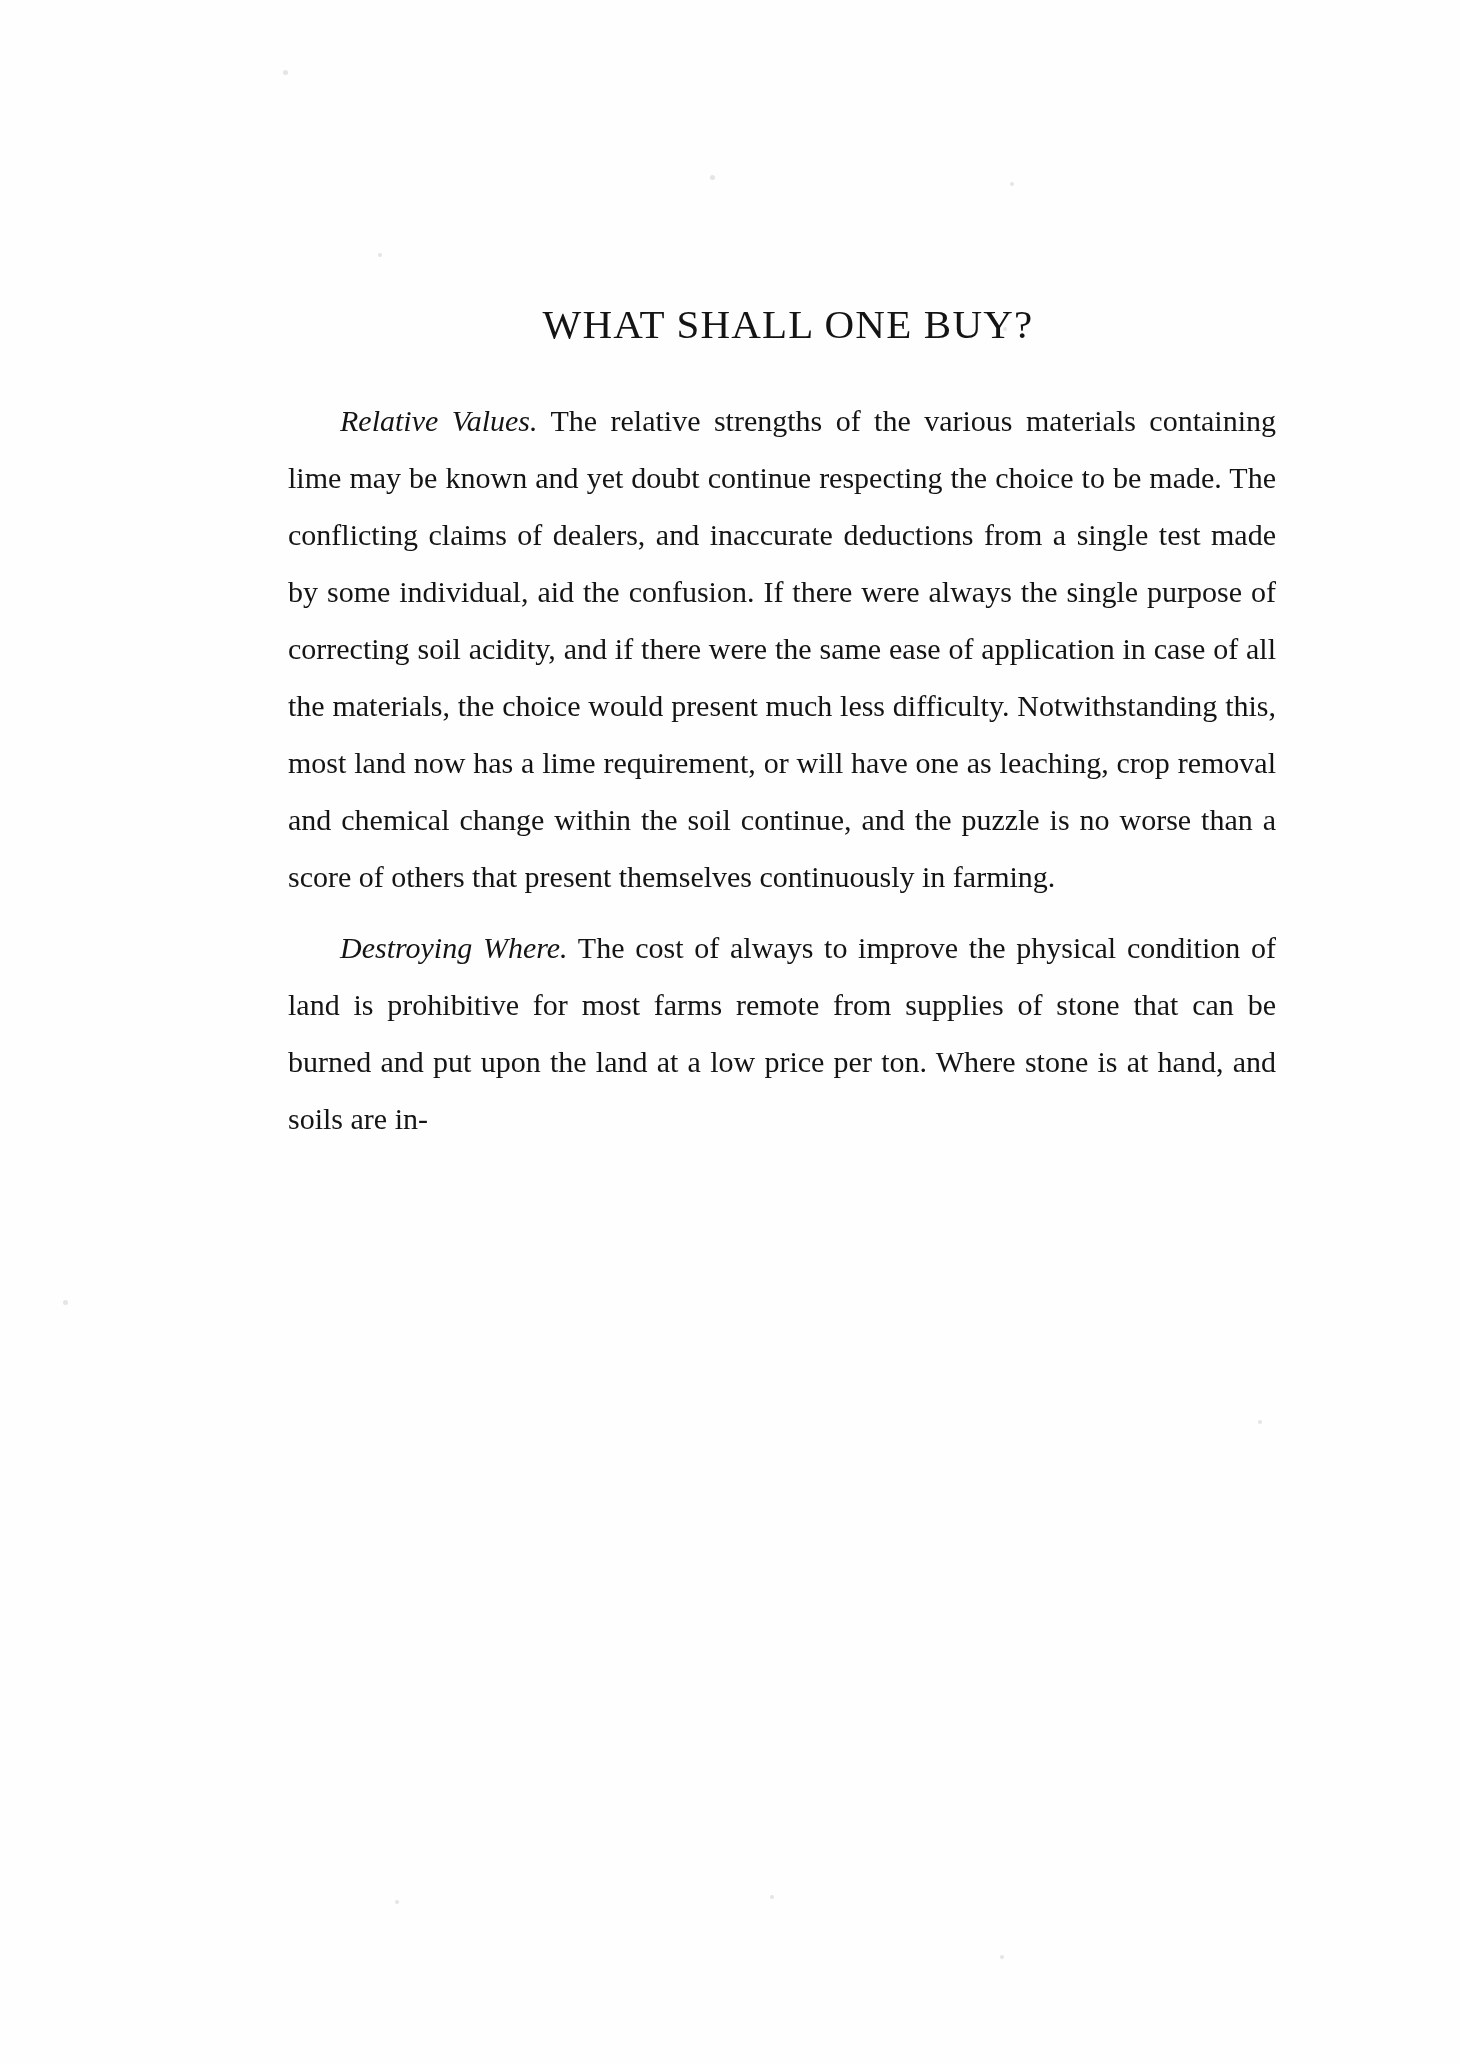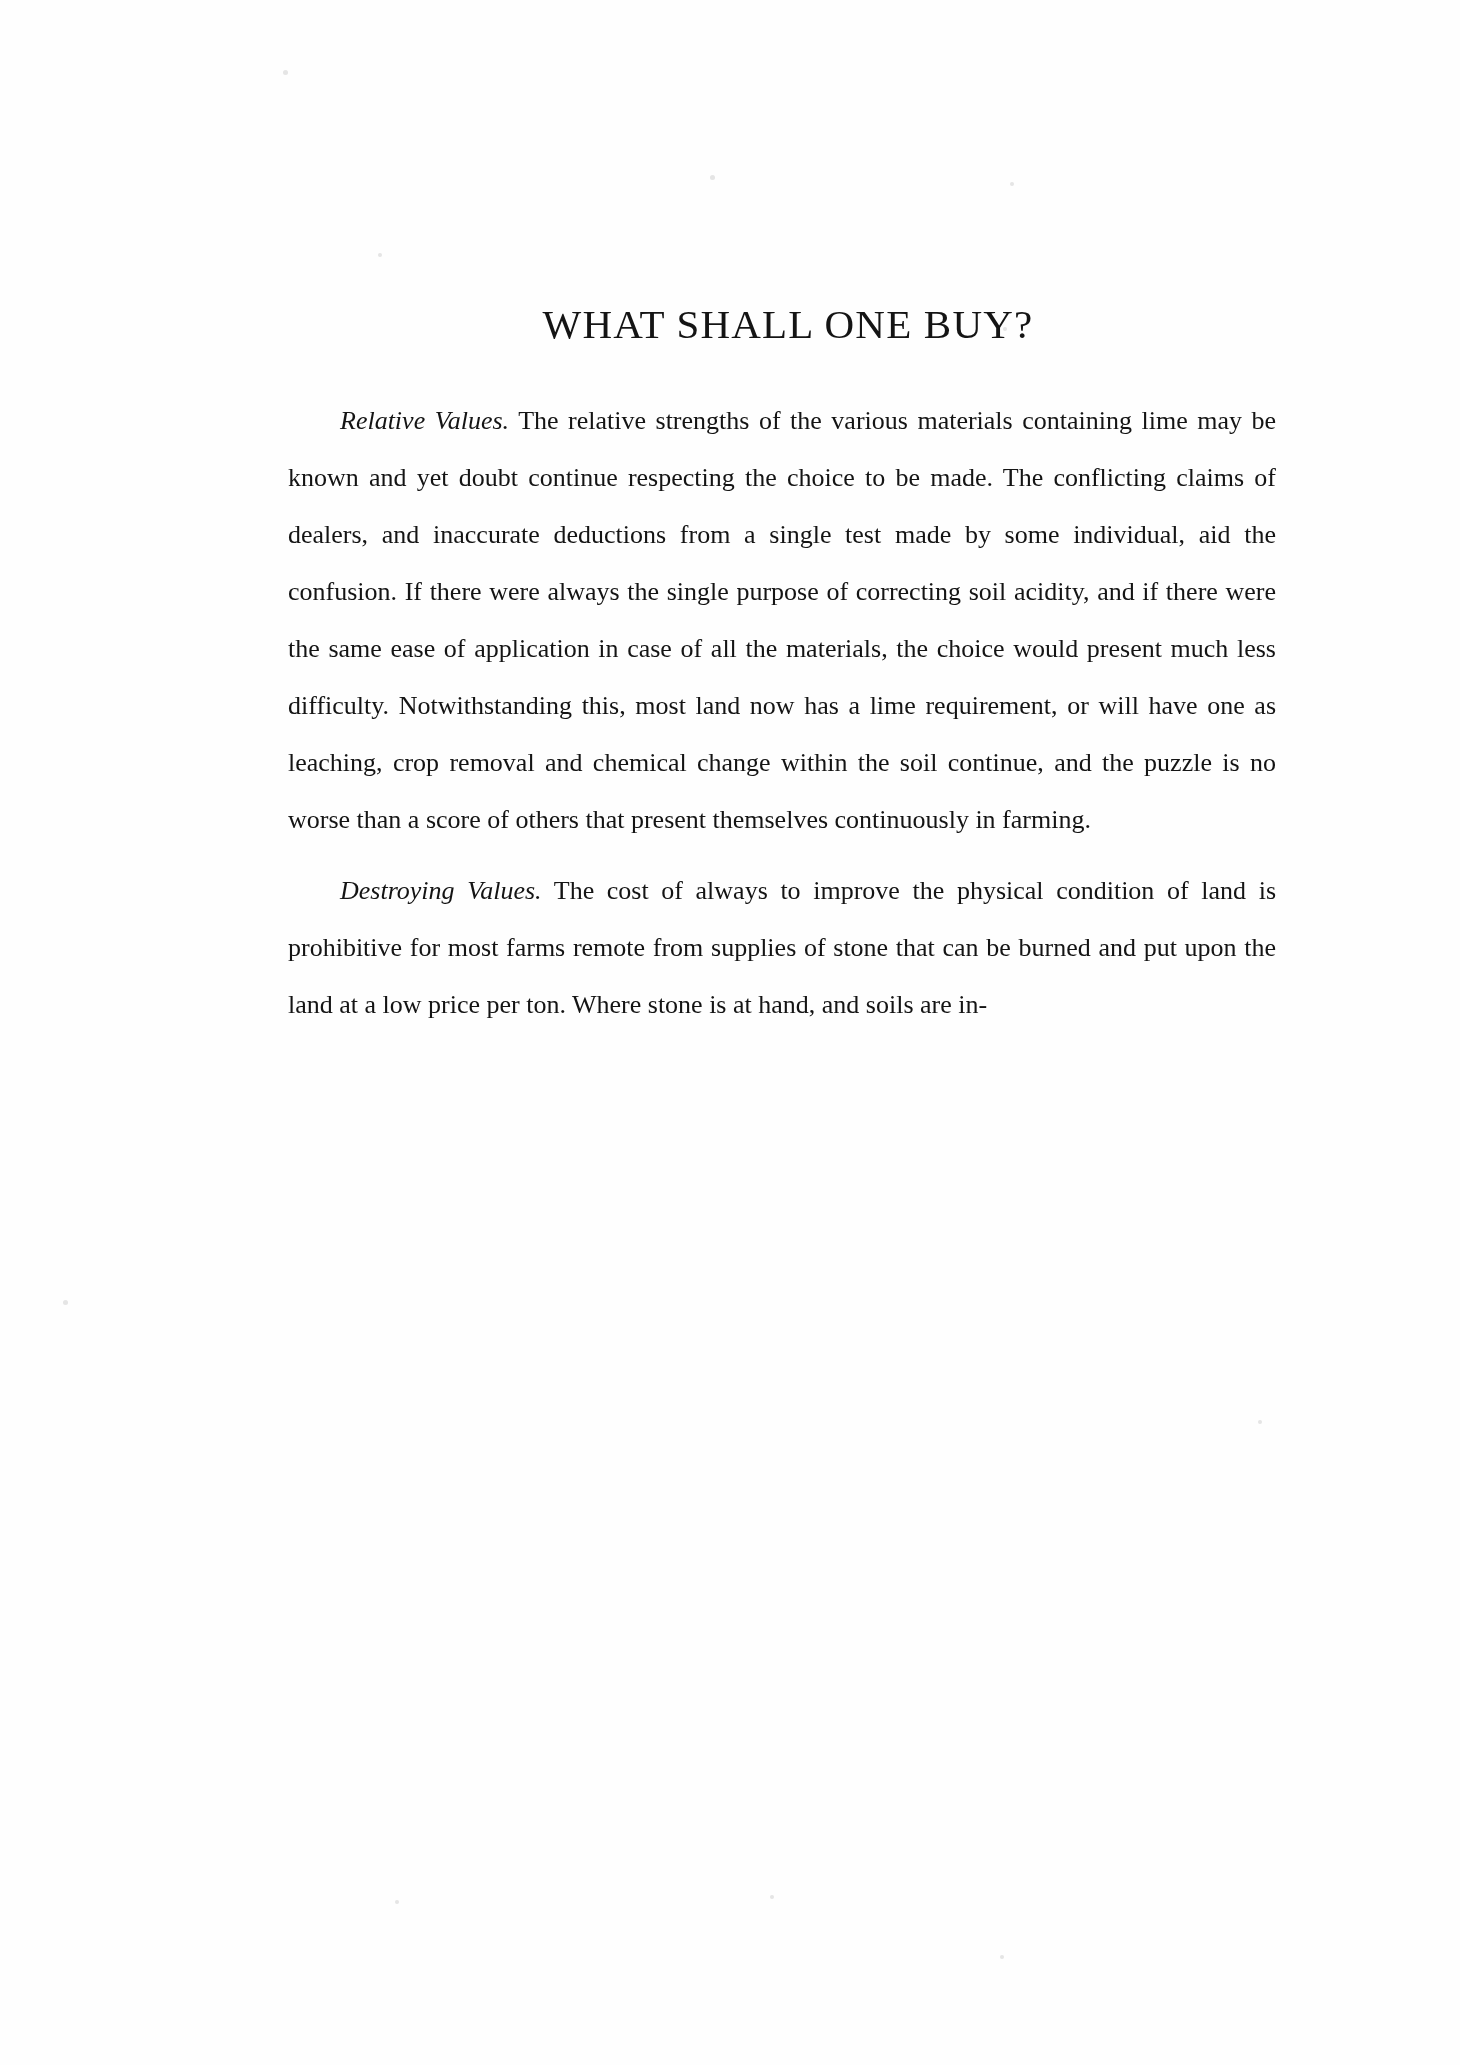--- a/index.html
+++ b/index.html
@@ -37,21 +37,21 @@
     font-weight: normal;
   }
   .chapter-title {
     text-align: center;
     font-size: 41px;
     letter-spacing: 1.2px;
     margin: 0 0 44px 0;
     font-weight: normal;
   }
   .para {
-    font-size: 26px;
+    font-size: 30px;
     line-height: 57px;
     text-align: justify;
     text-justify: inter-word;
     margin: 0 12px 14px 0;
     text-indent: 52px;
     hyphens: none;
   }
   .para:last-of-type {
     margin-bottom: 0;
   }
@@ -90,18 +90,18 @@
   <div class="speck" style="left:1000px; top:1955px; width:4px; height:4px;"></div>
   <div class="speck" style="left:770px; top:1895px; width:4px; height:4px;"></div>
 
   <div class="text-block">
 
 
     <h1 class="chapter-title">WHAT SHALL ONE BUY?</h1>
 
     <p class="para"><span class="run-in">Relative Values.</span> <span>The relative strengths of the various materials containing lime may be known and yet doubt continue respecting the choice to be made. The conflicting claims of dealers, and inaccurate deductions from a single test made by some individual, aid the confusion. If there were always the single purpose of correcting soil acidity, and if there were the same ease of application in case of all the materials, the choice would present much less difficulty. Notwithstanding this, most land now has a lime requirement, or will have one as leaching, crop removal and chemical change within the soil continue, and the puzzle is no worse than a score of others that present themselves continuously in farming.</span></p>
 
-    <p class="para"><span class="run-in">Destroying Values.</span> <span>The cost of always to improve the physical condition of land is prohibitive for most farms remote from supplies of stone that can be burned and put upon the land at a low price per ton. Where stone is at hand, and soils are in-</span></p>
+    <p class="para"><span class="run-in">Destroying Where.</span> <span>The cost of always to improve the physical condition of land is prohibitive for most farms remote from supplies of stone that can be burned and put upon the land at a low price per ton. Where stone is at hand, and soils are in-</span></p>
 
   </div>
 
 
 </div>
 
 </body></html>

